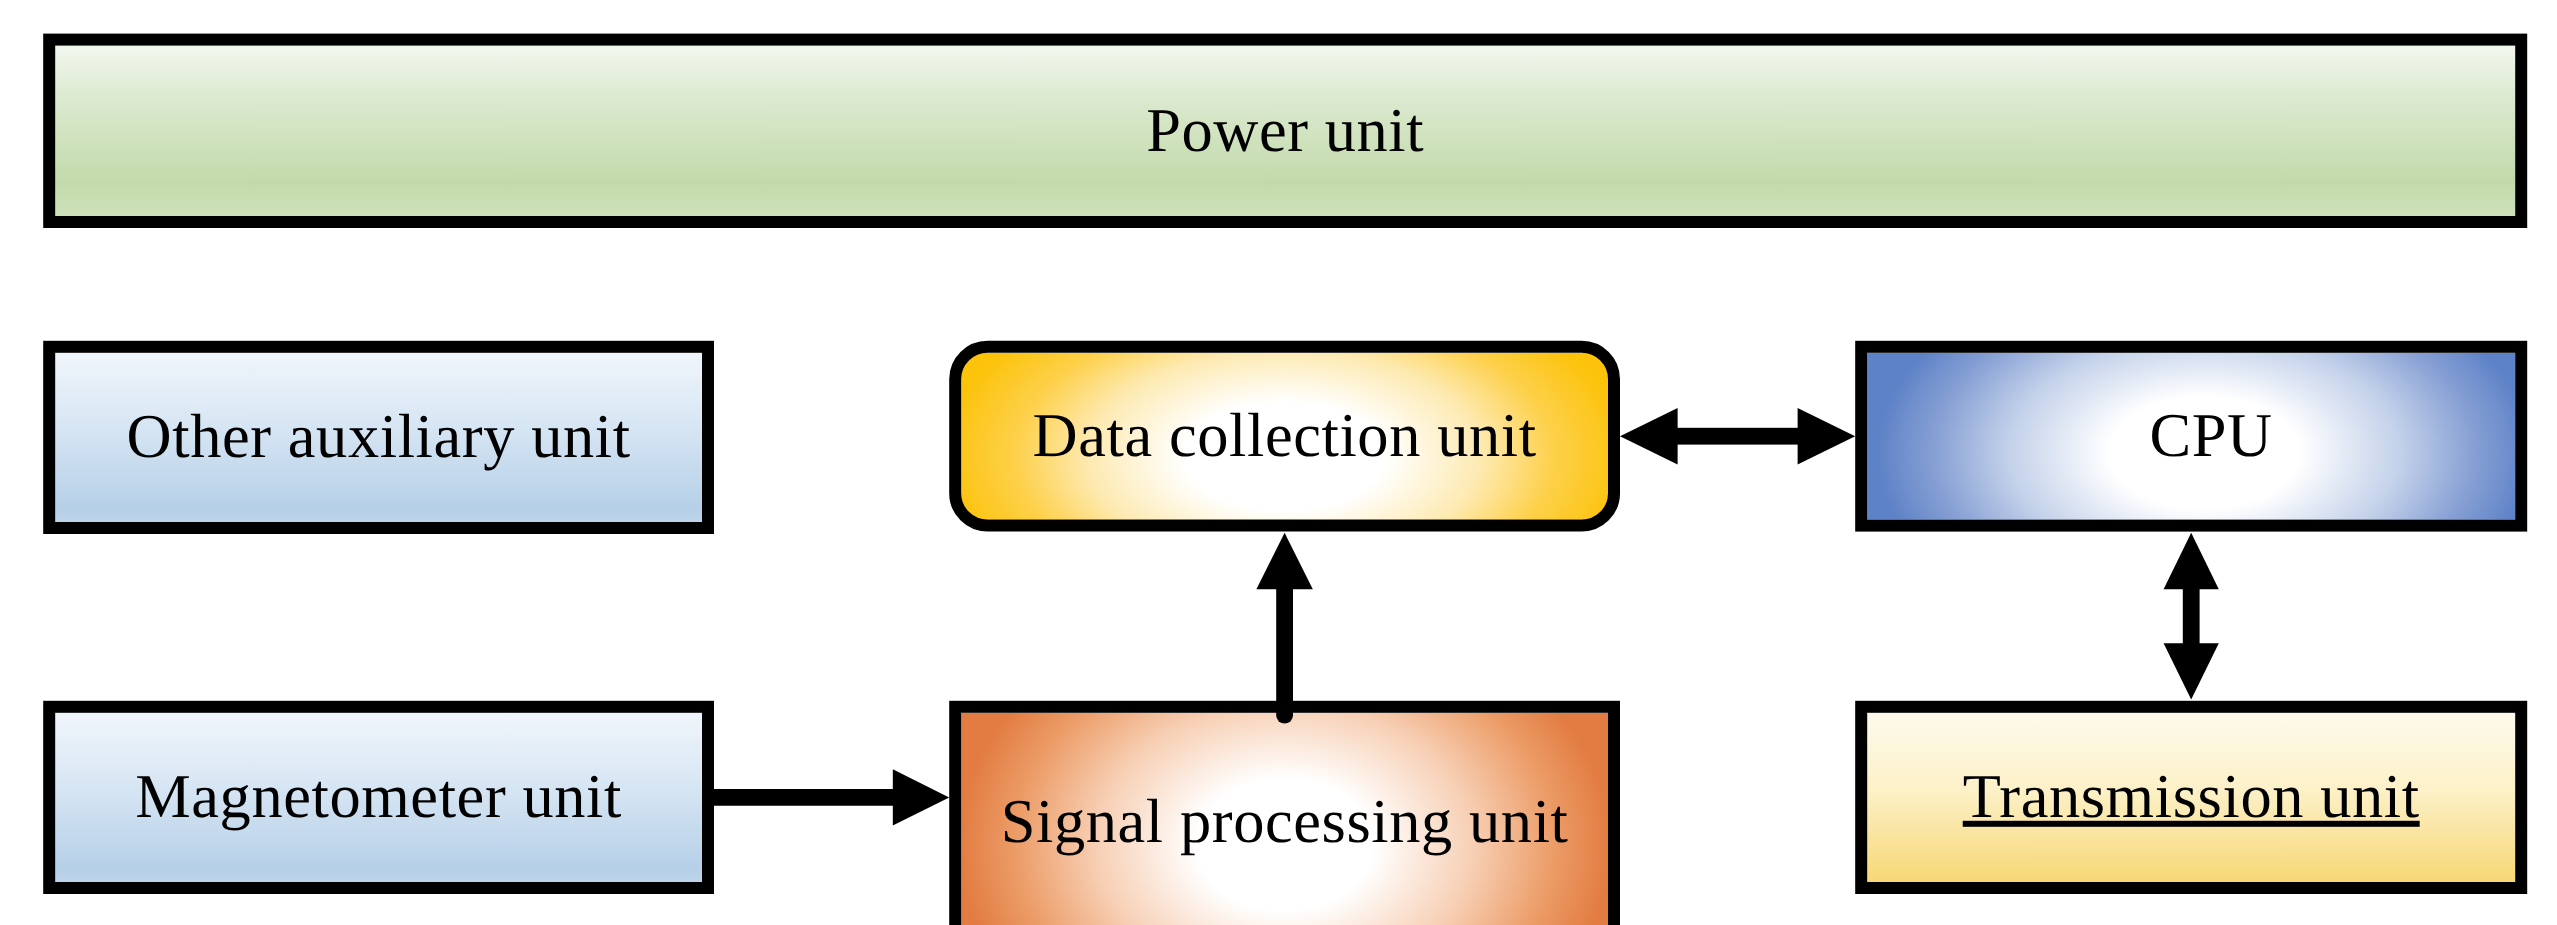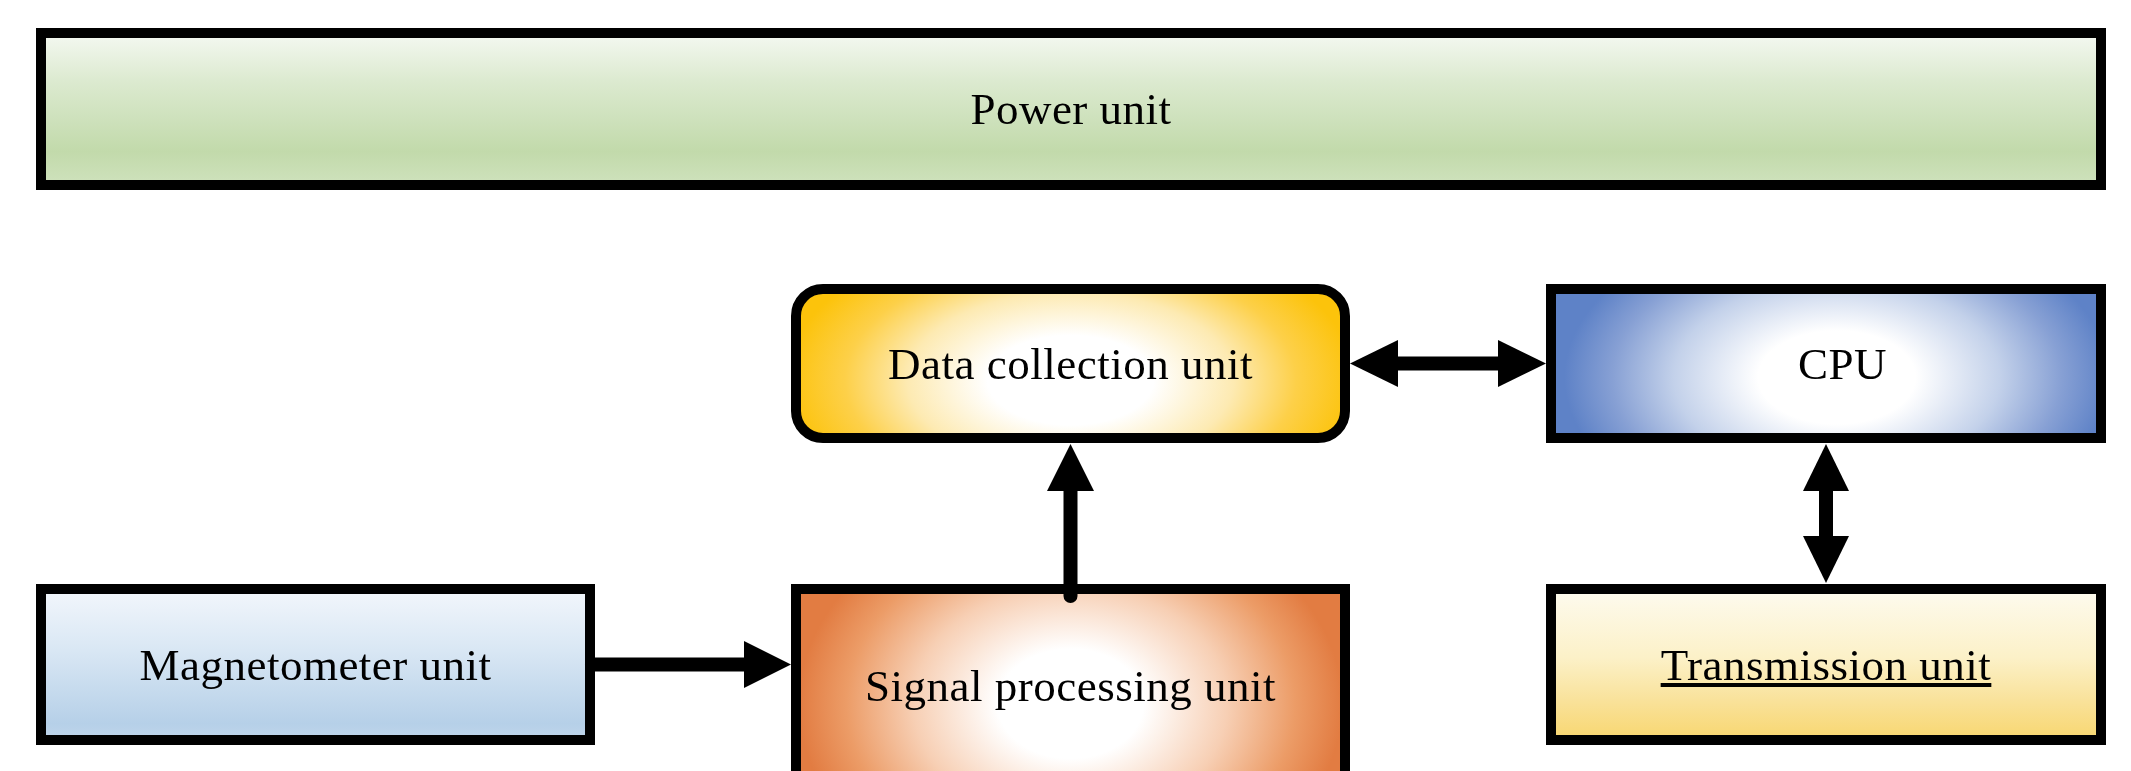--- a/index.html
+++ b/index.html
@@ -12,21 +12,21 @@
     overflow: hidden;
   }
   .node {
     position: absolute;
     box-sizing: border-box;
     border: 10px solid #000000;
     display: flex;
     align-items: center;
     justify-content: center;
     color: #000000;
-    font-size: 45px;
+    font-size: 52px;
     letter-spacing: 0.5px;
     white-space: nowrap;
   }
   
   .node-power        { left: 36px;   top: 28px;  width: 2070px; height: 162px; }
   .node-other-aux    { left: 36px;   top: 284px; width: 559px;  height: 161px; }
   .node-data-coll    { left: 791px;  top: 284px; width: 559px;  height: 159px; border-radius: 32px; }
   .node-cpu          { left: 1546px; top: 284px; width: 560px;  height: 159px; }
   .node-magnetometer { left: 36px;   top: 584px; width: 559px;  height: 161px; }
   .node-signal-proc  { left: 791px;  top: 584px; width: 559px;  height: 203px; }
@@ -61,20 +61,23 @@
 </style>
 </head>
 <body>
 
 <div class="stage">
 
   <div class="node node-power fill-green">
     <span>Power unit</span>
   </div>
 
+  <div class="node node-other-aux fill-blue">
+    <span>Other auxiliary unit</span>
+  </div>
 
   <div class="node node-data-coll fill-gold">
     <span>Data collection unit</span>
   </div>
 
   <div class="node node-cpu fill-cpu-blue">
     <span>CPU</span>
   </div>
 
   <div class="node node-magnetometer fill-blue">

